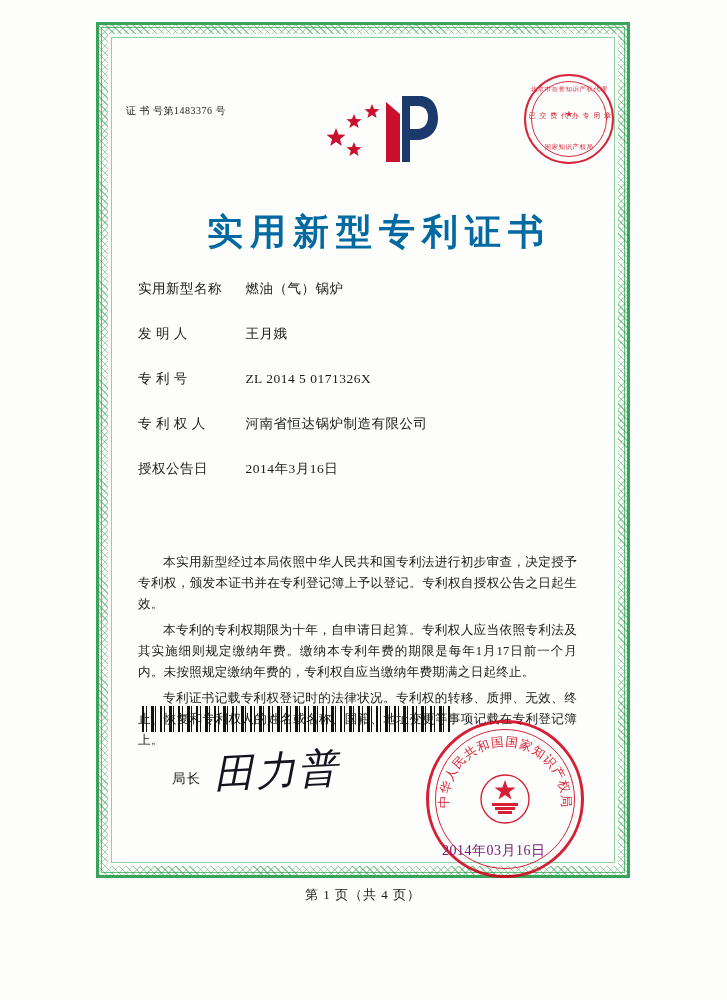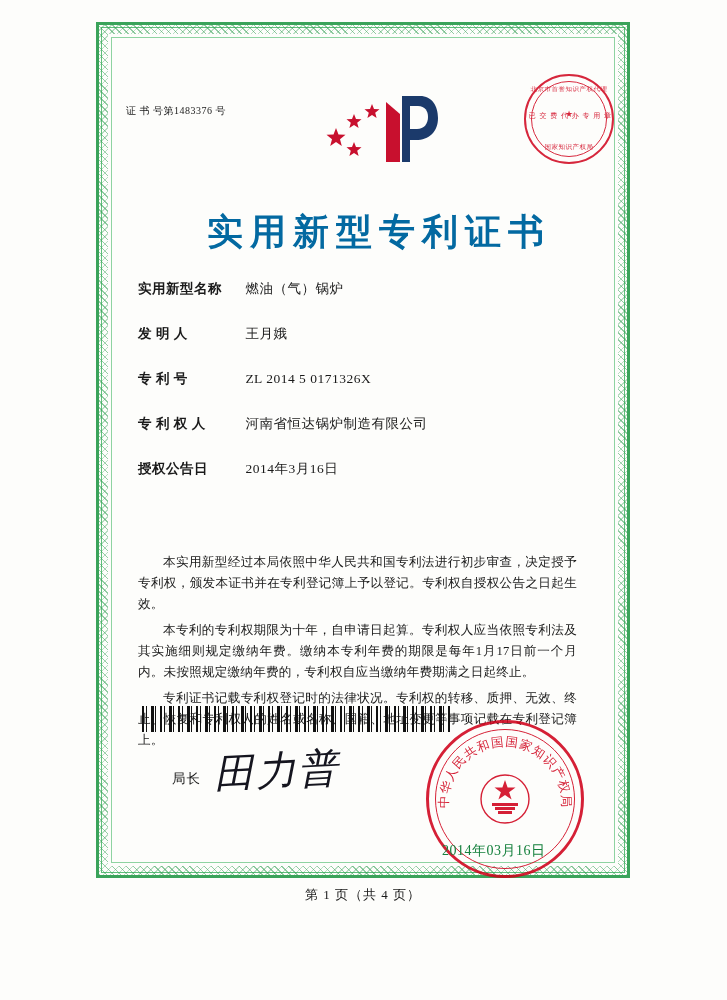--- a/index.html
+++ b/index.html
@@ -178,21 +178,20 @@
     position: relative;
     height: 23px;
     margin-bottom: 22px;
     font-size: 13.5px;
     white-space: nowrap;
   }
   .field-label {
     display: inline-block;
     width: 104px;
     letter-spacing: .5px;
-    font-weight: bold;
   }
   .field-value {
     display: inline-block;
     letter-spacing: .5px;
     text-align: center;
   }
 
   .paragraphs {
     position: absolute;
     left: 14px;
@@ -282,21 +281,21 @@
     font-family: "DejaVu Sans", sans-serif;
     font-size: 12.5px;
     fill: #d0021b;
     letter-spacing: 1px;
   }
   .seal-date {
     position: absolute;
     left: 318px;
     top: 790px;
     font-size: 14px;
-    color: #15803d;
+    color: #701a75;
     letter-spacing: .5px;
   }
 
   .page-footer {
     position: absolute;
     left: 0;
     top: 834px;
     width: 478px;
     text-align: center;
     font-size: 13px;

